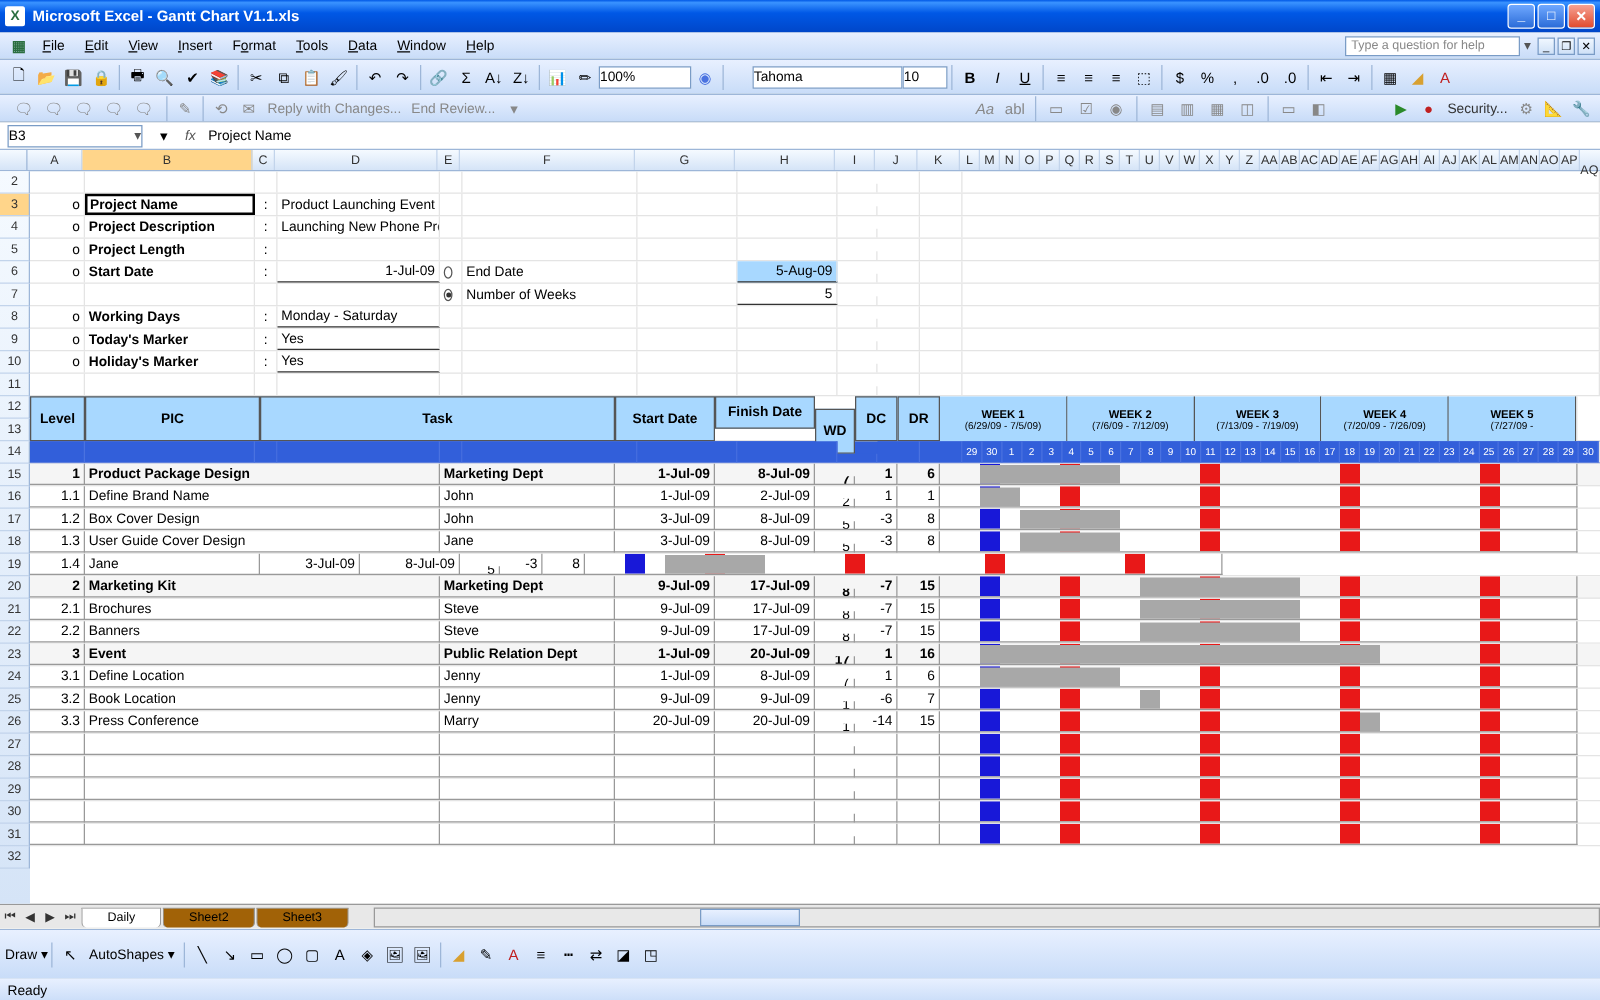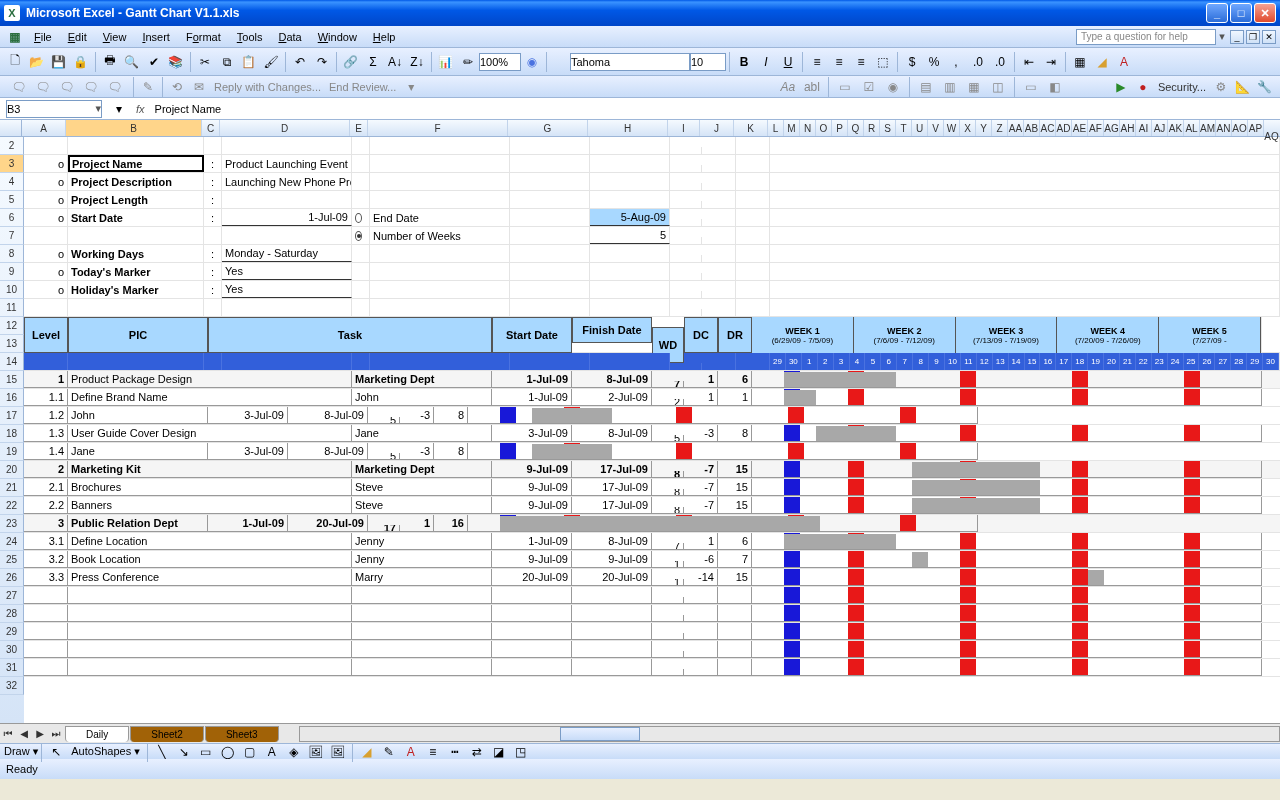--- a/index.html
+++ b/index.html
@@ -13,29 +13,29 @@
 .menubar .mi { padding: 2px 8px; }
 .menubar .mi u { text-decoration: underline; }
 .menubar .q-box { margin-left: auto; width: 140px; height: 16px; background: #fff; border: 1px solid #7a9cc6; font-size: 10px; color: #888; padding: 0 4px; display: flex; align-items: center; }
 .menubar .small-btn { width: 14px; height: 14px; border: 1px solid #7a9cc6; margin-left: 2px; background: linear-gradient(to bottom,#f0f7ff,#cfe1f7); font-size: 9px; display: inline-flex; align-items: center; justify-content: center; }
 .toolbar { height: 28px; background: linear-gradient(to bottom,#e8f0ff,#c8dcf8); display: flex; align-items: center; padding: 0 4px; border-bottom: 1px solid #9db6d8; font-size: 11px; }
 .tbtn { width: 20px; height: 20px; margin: 0 1px; display: inline-flex; align-items: center; justify-content: center; border: 1px solid transparent; border-radius: 2px; font-size: 12px; }
 .tsep { width: 1px; height: 20px; background: #9db6d8; margin: 0 3px; }
 .toolbar select, .toolbar input { height: 18px; border: 1px solid #7a9cc6; font-size: 11px; background: #fff; }
 .toolbar .font-name { width: 120px; }
 .toolbar .font-size { width: 36px; }
-.toolbar .zoom { width: 42px; }
+.toolbar .zoom { width: 74px; }
 .toolbar .bold { font-weight: bold; }
 .toolbar .italic { font-style: italic; }
 .toolbar .underline { text-decoration: underline; }
 .toolbar2 { height: 22px; background: linear-gradient(to bottom,#e8f0ff,#c8dcf8); display: flex; align-items: center; padding: 0 4px; border-bottom: 1px solid #9db6d8; font-size: 11px; color: #888; }
 .toolbar2 .grp { display: flex; align-items: center; gap: 2px; padding: 0 4px; }
 .toolbar2 .txt { padding: 0 4px; }
 .namebox-row { height: 22px; background: #fff; display: flex; align-items: center; border-bottom: 1px solid #9db6d8; font-size: 11px; }
-.namebox { width: 96px; height: 18px; border: 1px solid #7a9cc6; margin: 0 6px; background: #fff; display: flex; align-items: center; justify-content: center; }
+.namebox { width: 108px; height: 18px; border: 1px solid #7a9cc6; margin: 0 6px; background: #fff; display: flex; align-items: center; justify-content: center; }
 .fx { font-style: italic; color: #555; margin: 0 6px; }
 .formula-bar { flex: 1; padding: 0 4px; }
 .sheet-area { position: relative; background: #fff; height: 623px; overflow: hidden; }
 .col-headers { display: flex; height: 17px; background: linear-gradient(to bottom,#f5faff,#d5e4f7); border-bottom: 1px solid #9db6d8; font-size: 10px; }
 .col-headers .sel-all { width: 24px; border-right: 1px solid #9db6d8; background: linear-gradient(to bottom,#f5faff,#d5e4f7); }
 .col-headers .ch { border-right: 1px solid #c2d4eb; display: flex; align-items: center; justify-content: center; color: #333; }
 .col-headers .ch.active { background: #ffd58a; }
 .grid-body { display: flex; height: 586px; }
 .row-headers { width: 24px; background: linear-gradient(to bottom,#f5faff,#d5e4f7); font-size: 10px; }
 .row-headers .rh { height: 18px; border-bottom: 1px solid #c2d4eb; border-right: 1px solid #9db6d8; display: flex; align-items: center; justify-content: center; color: #333; }
@@ -66,21 +66,21 @@
 .colon { justify-content: center; }
 .underlined { border-bottom: 1px solid #333 !important; }
 .radio { width: 10px; height: 10px; border: 1px solid #555; border-radius: 50%; margin-right: 4px; display: inline-flex; align-items: center; justify-content: center; }
 .radio.checked::after { content: ''; width: 4px; height: 4px; background: #333; border-radius: 50%; }
 .sheet-tabs { height: 20px; background: #e8e8e8; display: flex; align-items: center; font-size: 10px; border-top: 1px solid #999; }
 .sheet-tabs .nav { width: 16px; height: 16px; display: inline-flex; align-items: center; justify-content: center; color: #333; }
 .sheet-tabs .tab { padding: 2px 20px; background: #fff; border: 1px solid #999; border-bottom: none; margin-left: 1px; border-radius: 0 0 4px 4px; }
 .sheet-tabs .tab.inactive { background: #a16207; }
 .sheet-tabs .hscroll { flex: 1; margin-left: 20px; height: 16px; background: #e8e8e8; border: 1px solid #999; position: relative; }
 .sheet-tabs .hscroll .thumb { position: absolute; left: 260px; width: 80px; top: 0; bottom: 0; background: linear-gradient(to bottom,#e8f0ff,#c8dcf8); border: 1px solid #7a9cc6; }
-.drawbar { height: 16px; background: linear-gradient(to bottom,#e8f0ff,#c8dcf8); display: flex; align-items: center; padding: 0 4px; font-size: 11px; border-top: 1px solid #9db6d8; }
+.drawbar { height: 40px; background: linear-gradient(to bottom,#e8f0ff,#c8dcf8); display: flex; align-items: center; padding: 0 4px; font-size: 11px; border-top: 1px solid #9db6d8; }
 .statusbar { height: 20px; background: linear-gradient(to bottom,#e8f0ff,#c8dcf8); display: flex; align-items: center; padding: 0 6px; font-size: 11px; }
 </style>
 </head>
 <body>
 
 <div class="titlebar">
   <span class="app-icon">X</span>
   <span>Microsoft Excel - Gantt Chart V1.1.xls</span>
   <span class="spacer"></span>
   <span class="win-btn">_</span>
@@ -516,21 +516,21 @@
             <span class="day-cell">25</span>
             <span class="day-cell">26</span>
             <span class="day-cell">27</span>
             <span class="day-cell">28</span>
             <span class="day-cell">29</span>
             <span class="day-cell">30</span>
           </div>
         </div>
         <div class="row task-row task-bold">
           <div class="cell c-A num-r">1</div>
-          <div class="cell " style="width: 284px; font-weight: normal;">Product Package Design</div>
+          <div class="cell " style="width: 284px; font-weight: bold;">Product Package Design</div>
           <div class="cell " style="width: 140px; font-weight: bold;">Marketing Dept</div>
           <div class="cell c-G num-r bold-cell">1-Jul-09</div>
           <div class="cell c-H num-r bold-cell">8-Jul-09</div>
           <div class="cell c-I num-r bold-cell">7</div>
           <div class="cell c-J num-r bold-cell">1</div>
           <div class="cell c-K num-r bold-cell">6</div>
           <div class="cell gantt-area" style="padding: 0px; position: relative;">
             <div class="vline blue" style="left: 32px;"></div>
             <div class="vline red" style="left: 96px;"></div>
             <div class="vline red" style="left: 208px;"></div>
@@ -552,20 +552,21 @@
             <div class="vline blue" style="left: 32px;"></div>
             <div class="vline red" style="left: 96px;"></div>
             <div class="vline red" style="left: 208px;"></div>
             <div class="vline red" style="left: 320px;"></div>
             <div class="vline red" style="left: 432px;"></div>
             <div class="bar" style="left: 32px; width: 32px;"></div>
           </div>
         </div>
         <div class="row task-row">
           <div class="cell c-A num-r">1.2</div>
+          <div class="cell " style="width: 284px;">Box Cover Design</div>
           <div class="cell " style="width: 140px;">John</div>
           <div class="cell c-G num-r">3-Jul-09</div>
           <div class="cell c-H num-r">8-Jul-09</div>
           <div class="cell c-I num-r">5</div>
           <div class="cell c-J num-r">-3</div>
           <div class="cell c-K num-r">8</div>
           <div class="cell gantt-area" style="padding: 0px; position: relative;">
             <div class="vline blue" style="left: 32px;"></div>
             <div class="vline red" style="left: 96px;"></div>
             <div class="vline red" style="left: 208px;"></div>
@@ -658,20 +659,21 @@
             <div class="vline blue" style="left: 32px;"></div>
             <div class="vline red" style="left: 96px;"></div>
             <div class="vline red" style="left: 208px;"></div>
             <div class="vline red" style="left: 320px;"></div>
             <div class="vline red" style="left: 432px;"></div>
             <div class="bar" style="left: 160px; width: 128px;"></div>
           </div>
         </div>
         <div class="row task-row task-bold">
           <div class="cell c-A num-r">3</div>
+          <div class="cell " style="width: 284px; font-weight: bold;">Event</div>
           <div class="cell " style="width: 140px; font-weight: bold;">Public Relation Dept</div>
           <div class="cell c-G num-r bold-cell">1-Jul-09</div>
           <div class="cell c-H num-r bold-cell">20-Jul-09</div>
           <div class="cell c-I num-r bold-cell">17</div>
           <div class="cell c-J num-r bold-cell">1</div>
           <div class="cell c-K num-r bold-cell">16</div>
           <div class="cell gantt-area" style="padding: 0px; position: relative;">
             <div class="vline blue" style="left: 32px;"></div>
             <div class="vline red" style="left: 96px;"></div>
             <div class="vline red" style="left: 208px;"></div>

